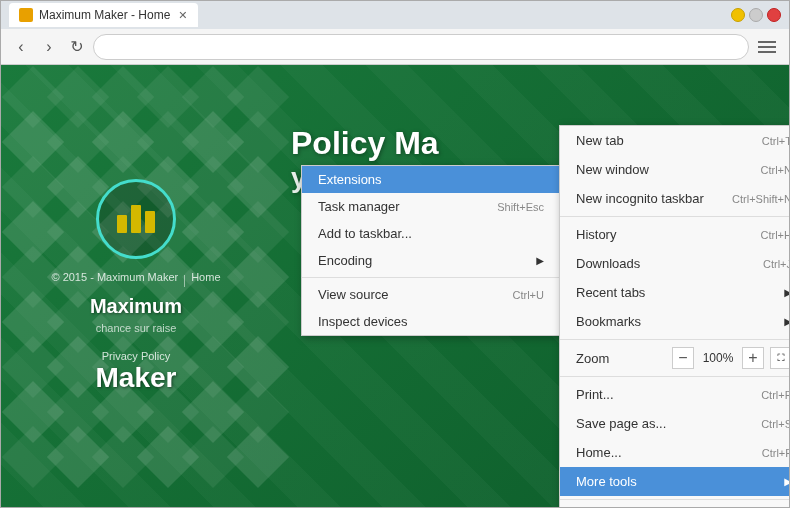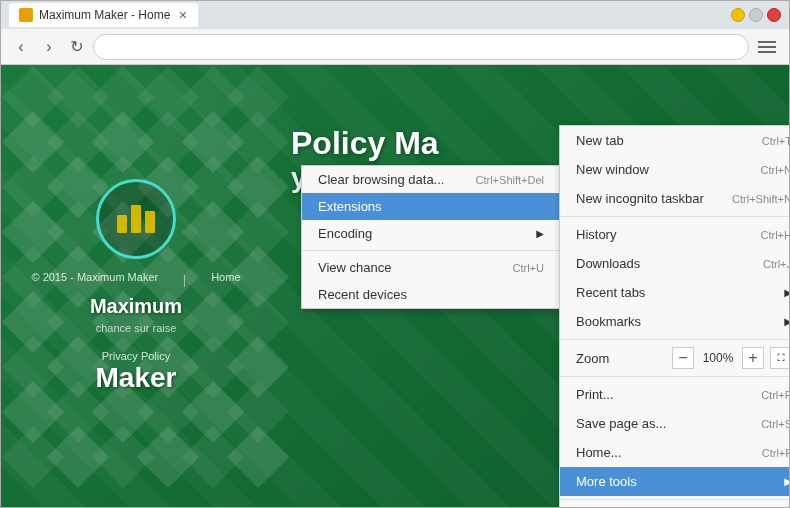--- a/index.html
+++ b/index.html
@@ -181,56 +181,60 @@
       <div class="watermark">P</div>
 
       <div class="page-left">
         <div class="logo-circle">
           <div class="logo-bars">
             <div class="bar bar1"></div>
             <div class="bar bar2"></div>
             <div class="bar bar3"></div>
           </div>
         </div>
-        <div style="display:flex;align-items:flex-end;margin-bottom:8px;gap:20px;">
+        <div style="display:flex;align-items:flex-end;margin-bottom:8px;">
           <span class="copyright">© 2015 - Maximum Maker</span>
           <span class="separator-line"></span>
           <span class="copyright">Home</span>
         </div>
         <span class="page-title-main">Maximum</span>
         <span class="page-subtitle">chance sur raise</span>
         <span class="privacy-link">Privacy Policy</span>
         <span class="page-title-maker">Maker</span>
       </div>
 
       <div class="page-heading">
         <div>Policy Ma</div>
         <div class="page-heading-sub">your browsin</div>
       </div>
 
       <div class="left-menu">
-        <div class="left-menu-item">
-          <span>Clear browsing data...</span>
-          <span class="shortcut">Ctrl+Shift+Del</span>
-        </div>
         <div class="left-menu-item active-blue">
           <span>Extensions</span>
           <span class="shortcut"></span>
         </div>
         <div class="left-menu-item">
+          <span>Task manager</span>
+          <span class="shortcut">Shift+Esc</span>
+        </div>
+        <div class="left-menu-item">
+          <span>Add to taskbar...</span>
+          <span class="shortcut"></span>
+        </div>
+        <div class="left-menu-item">
           <span>Encoding</span>
           <span class="arrow-right">▶</span>
         </div>
         <div class="left-menu-separator"></div>
         <div class="left-menu-item">
-          <span>View chance</span>
+          <span>View source</span>
           <span class="shortcut">Ctrl+U</span>
         </div>
         <div class="left-menu-item">
-          <span>Recent devices</span>
+          <span>Inspect devices</span>
           <span class="shortcut"></span>
         </div>
       </div>
 
       <div class="right-menu">
         <div class="right-menu-item">
           <span>New tab</span>
           <span class="shortcut">Ctrl+T</span>
         </div>
         <div class="right-menu-item">

